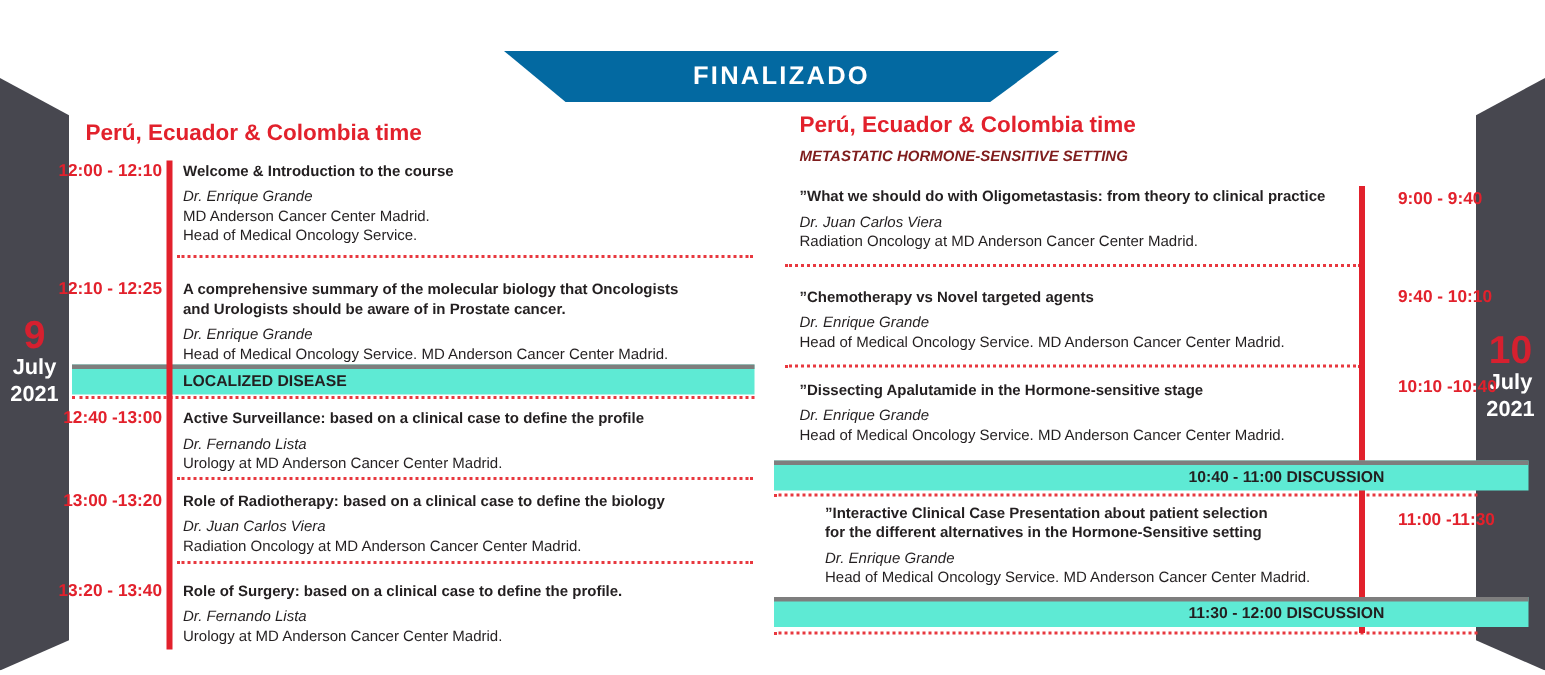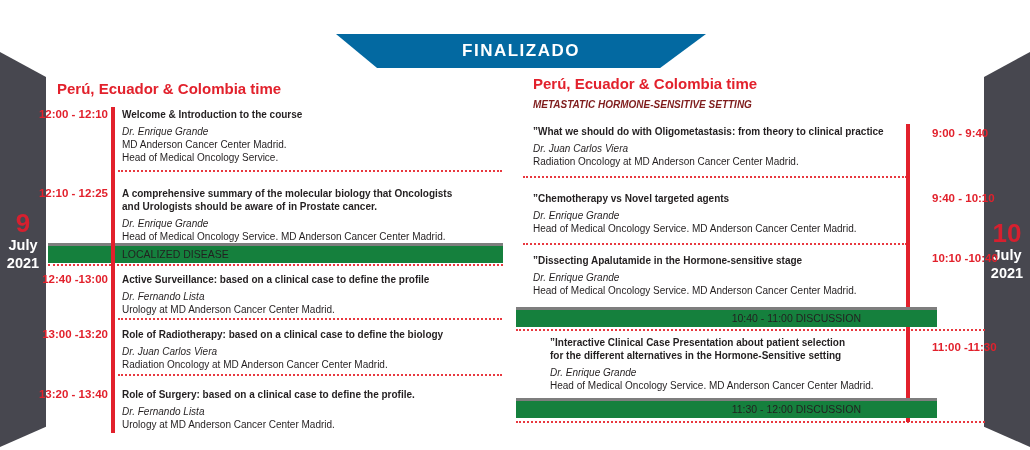--- a/index.html
+++ b/index.html
@@ -30,24 +30,24 @@
   .tz-right { left:533px; top:75px; }
   .section-title { position:absolute; left:533px; top:99px; color:#7f1d1d;
                    font-weight:bold; font-size:10px;font-style:italic; }
   
   .vline { position:absolute; width:3.5px; background:#e2212c; }
   .vline-left  { left:111px; top:107px; height:326px; z-index:3; }
   .vline-right { left:906px; top:124px; height:298px; z-index:1; }
   
   .dotted { position:absolute; height:0; border-top:2px dotted #e8383f; z-index:0; }
   
-  .gbar { position:absolute; height:20px; background:#15803d; border-top:3px solid #7e7e7e;
-          font-size:10.5px; font-weight:normal; color:#231f20; line-height:16px; z-index:2; }
+  .gbar { position:absolute; height:20px; background:#5eead4; border-top:3px solid #7e7e7e;
+          font-size:10.5px; font-weight:bold; color:#231f20; line-height:16px; z-index:2; }
   .gbar-left  { left:48px;  width:455px; padding-left:74px; text-align:left; }
-  .gbar-right { left:516px; width:421px; padding-right:76px; text-align:right; }
+  .gbar-right { left:516px; width:503px; padding-right:96px; text-align:right; }
   
   .item { position:absolute; font-size:10px; line-height:13px; color:#231f20; }
   .item-left  { left:122px; width:395px; }
   .item-right { left:533px; width:372px; }
   .item .title { font-weight:bold; }
   .item .speaker { font-style:italic; margin-top:4px; }
   .time { position:absolute; color:#e2212c; font-weight:bold; font-size:11.5px; line-height:13px; }
   .time-left  { left:36px; width:72px; text-align:right; }
   .time-right { left:916px; width:70px; text-align:left;margin-left:16px; }
 </style>

